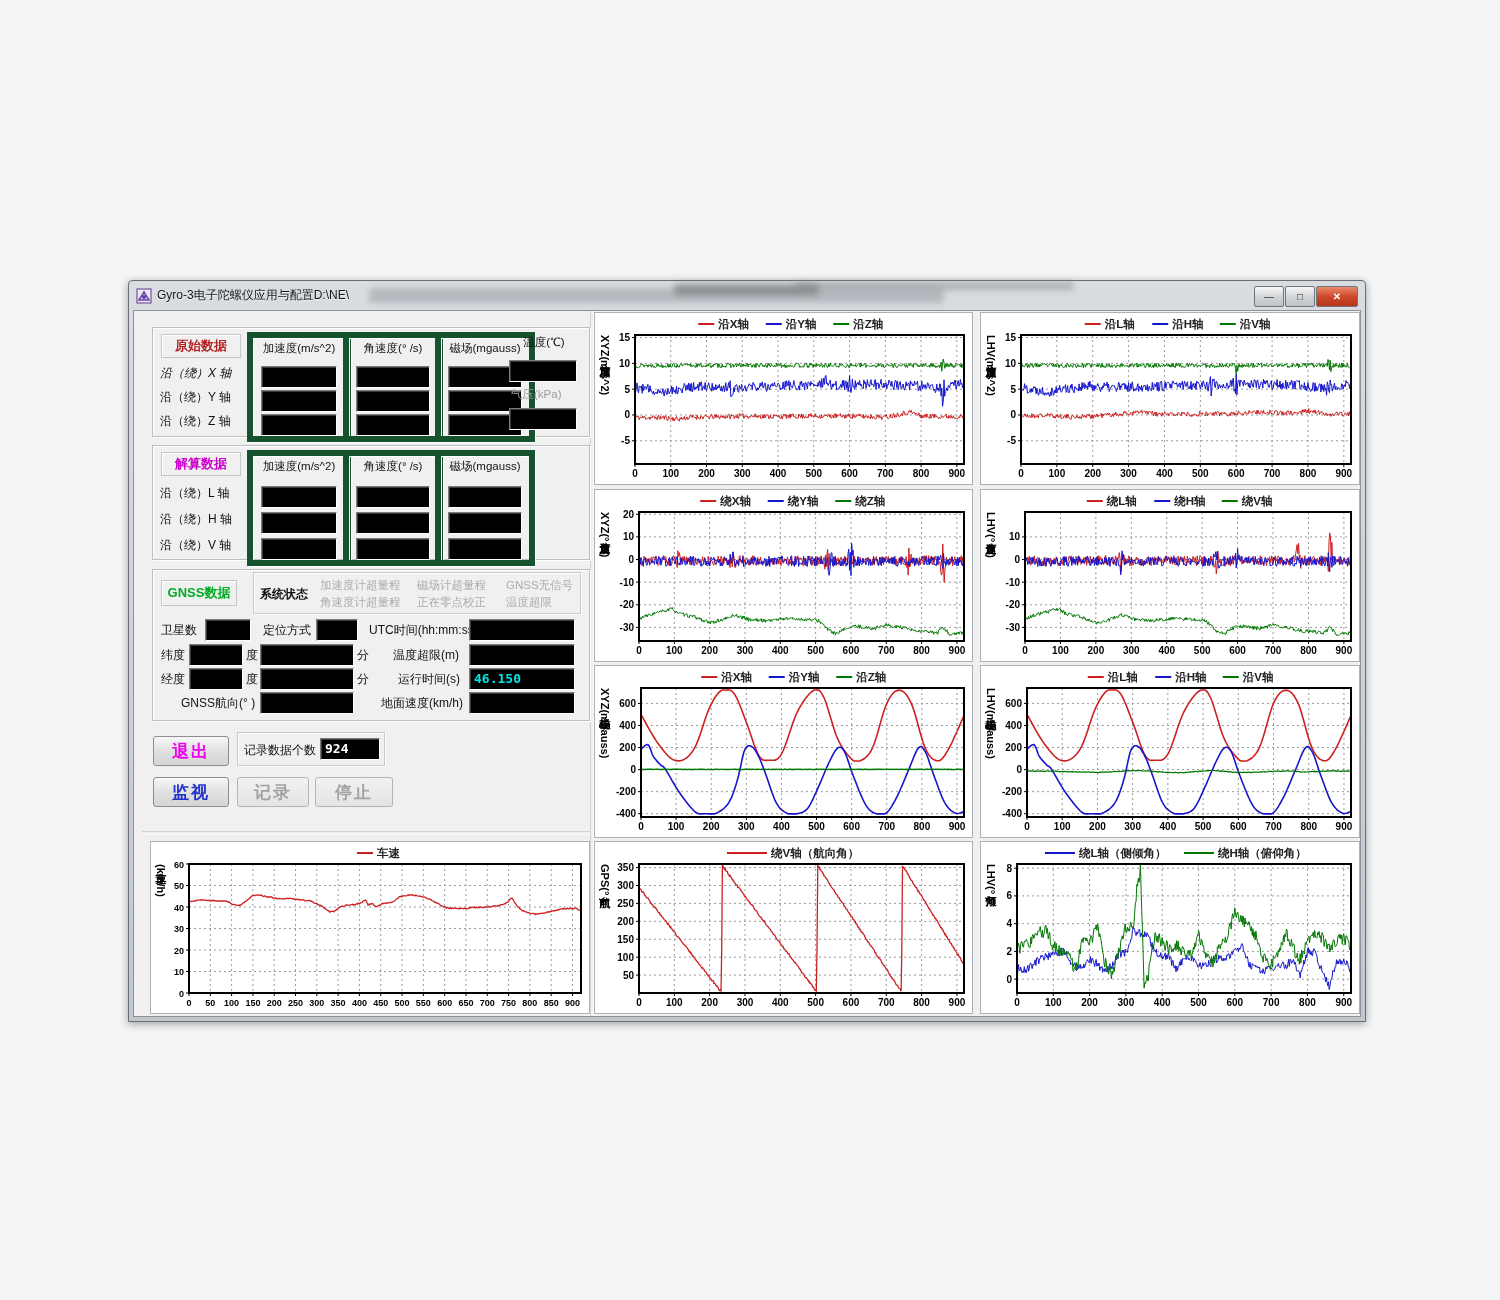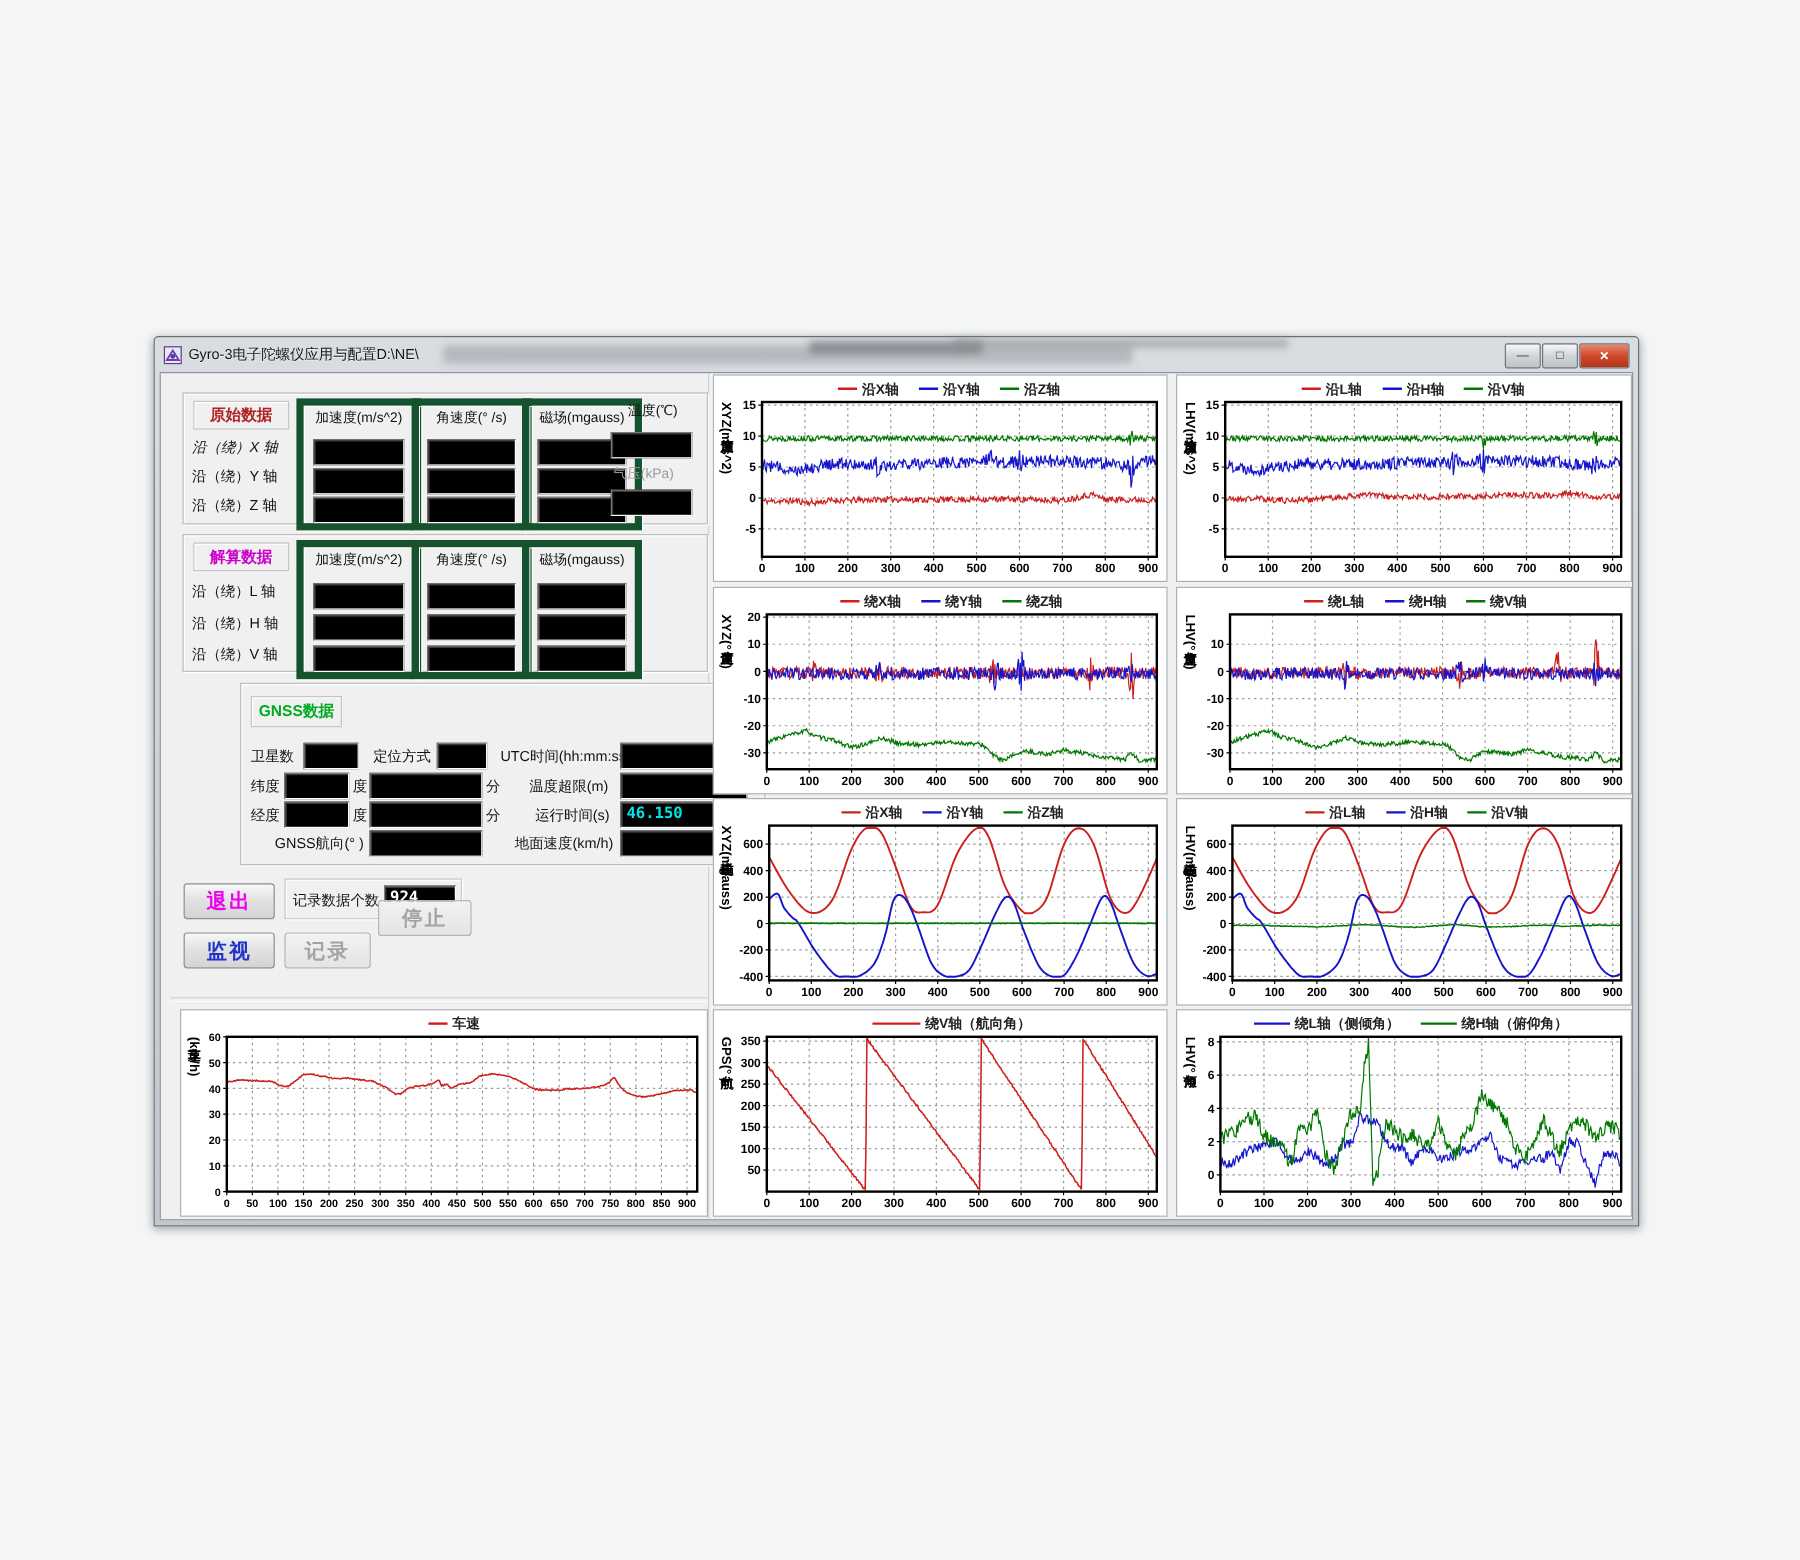--- a/index.html
+++ b/index.html
@@ -112,22 +112,31 @@
         <div class="bb" style="left:7px;top:82px;width:72px;"></div>
       </div>
       <div class="colfrm abs" style="left:282px;top:4px;width:88px;height:104px;">
         <div class="colhdr">磁场(mgauss)</div>
         <div class="bb" style="left:7px;top:30px;width:72px;"></div>
         <div class="bb" style="left:7px;top:56px;width:72px;"></div>
         <div class="bb" style="left:7px;top:82px;width:72px;"></div>
       </div>
     </div>
 
-    <div class="group abs" style="left:18px;top:258px;width:436px;height:150px;margin-left:48px;">
+    <div class="group abs" style="left:18px;top:258px;width:436px;height:150px;">
       <div class="seclab abs" style="left:8px;top:10px;width:74px;height:24px;color:#00aa22;">GNSS数据</div>
+      <div class="etchfrm abs" style="left:100px;top:2px;width:326px;height:40px;">
+        <div class="flab abs" style="left:6px;top:13px;font-weight:bold;">系统状态</div>
+        <div class="statustxt abs" style="left:66px;top:5px;">加速度计超量程</div>
+        <div class="statustxt abs" style="left:163px;top:5px;">磁场计超量程</div>
+        <div class="statustxt abs" style="left:252px;top:5px;">GNSS无信号</div>
+        <div class="statustxt abs" style="left:66px;top:22px;">角速度计超量程</div>
+        <div class="statustxt abs" style="left:163px;top:22px;">正在零点校正</div>
+        <div class="statustxt abs" style="left:252px;top:22px;">温度超限</div>
+      </div>
       <div class="flab abs" style="left:8px;top:52px;">卫星数</div>
       <div class="bb" style="left:52px;top:49px;width:44px;"></div>
       <div class="flab abs" style="left:110px;top:52px;">定位方式</div>
       <div class="bb" style="left:163px;top:49px;width:40px;"></div>
       <div class="flab abs" style="left:216px;top:52px;">UTC时间(hh:mm:ss)</div>
       <div class="bb" style="left:316px;top:49px;width:104px;"></div>
 
       <div class="flab abs" style="left:8px;top:77px;">纬度</div>
       <div class="bb" style="left:36px;top:74px;width:52px;"></div>
       <div class="flab abs" style="left:93px;top:77px;">度</div>
@@ -154,21 +163,21 @@
 
     <div class="btn big abs" style="left:19px;top:425px;width:74px;height:28px;color:#ee00ee;">退出</div>
     <div class="etchfrm abs" style="left:103px;top:421px;width:146px;height:32px;">
       <div class="flab abs" style="left:6px;top:9px;">记录数据个数</div>
       <div class="bb" style="left:82px;top:5px;width:58px;">
         <span class="bv" style="color:#fff;">924</span>
       </div>
     </div>
     <div class="btn big abs" style="left:19px;top:466px;width:74px;height:28px;color:#2233cc;">监视</div>
     <div class="btn big disabled abs" style="left:103px;top:466px;width:70px;height:28px;">记录</div>
-    <div class="btn big disabled abs" style="left:181px;top:439px;width:76px;height:28px;">停止</div>
+    <div class="btn big disabled abs" style="left:181px;top:466px;width:76px;height:28px;">停止</div>
 
     <div class="chart-panel" style="left:460px;top:1px;width:377px;height:171px;"><svg width="379" height="173" xmlns="http://www.w3.org/2000/svg">
           <rect x="40" y="22" width="329" height="129" fill="#fff"></rect>
           <defs>
             <clipPath id="cp0">
               <rect x="40" y="22" width="329" height="129"></rect>
             </clipPath>
           </defs>
           <line x1="75.76086956521739" y1="22" x2="75.76086956521739" y2="151" stroke="#9a9a9a" stroke-width="1" stroke-dasharray="2,3"></line>
           <line x1="111.52173913043478" y1="22" x2="111.52173913043478" y2="151" stroke="#9a9a9a" stroke-width="1" stroke-dasharray="2,3"></line>

